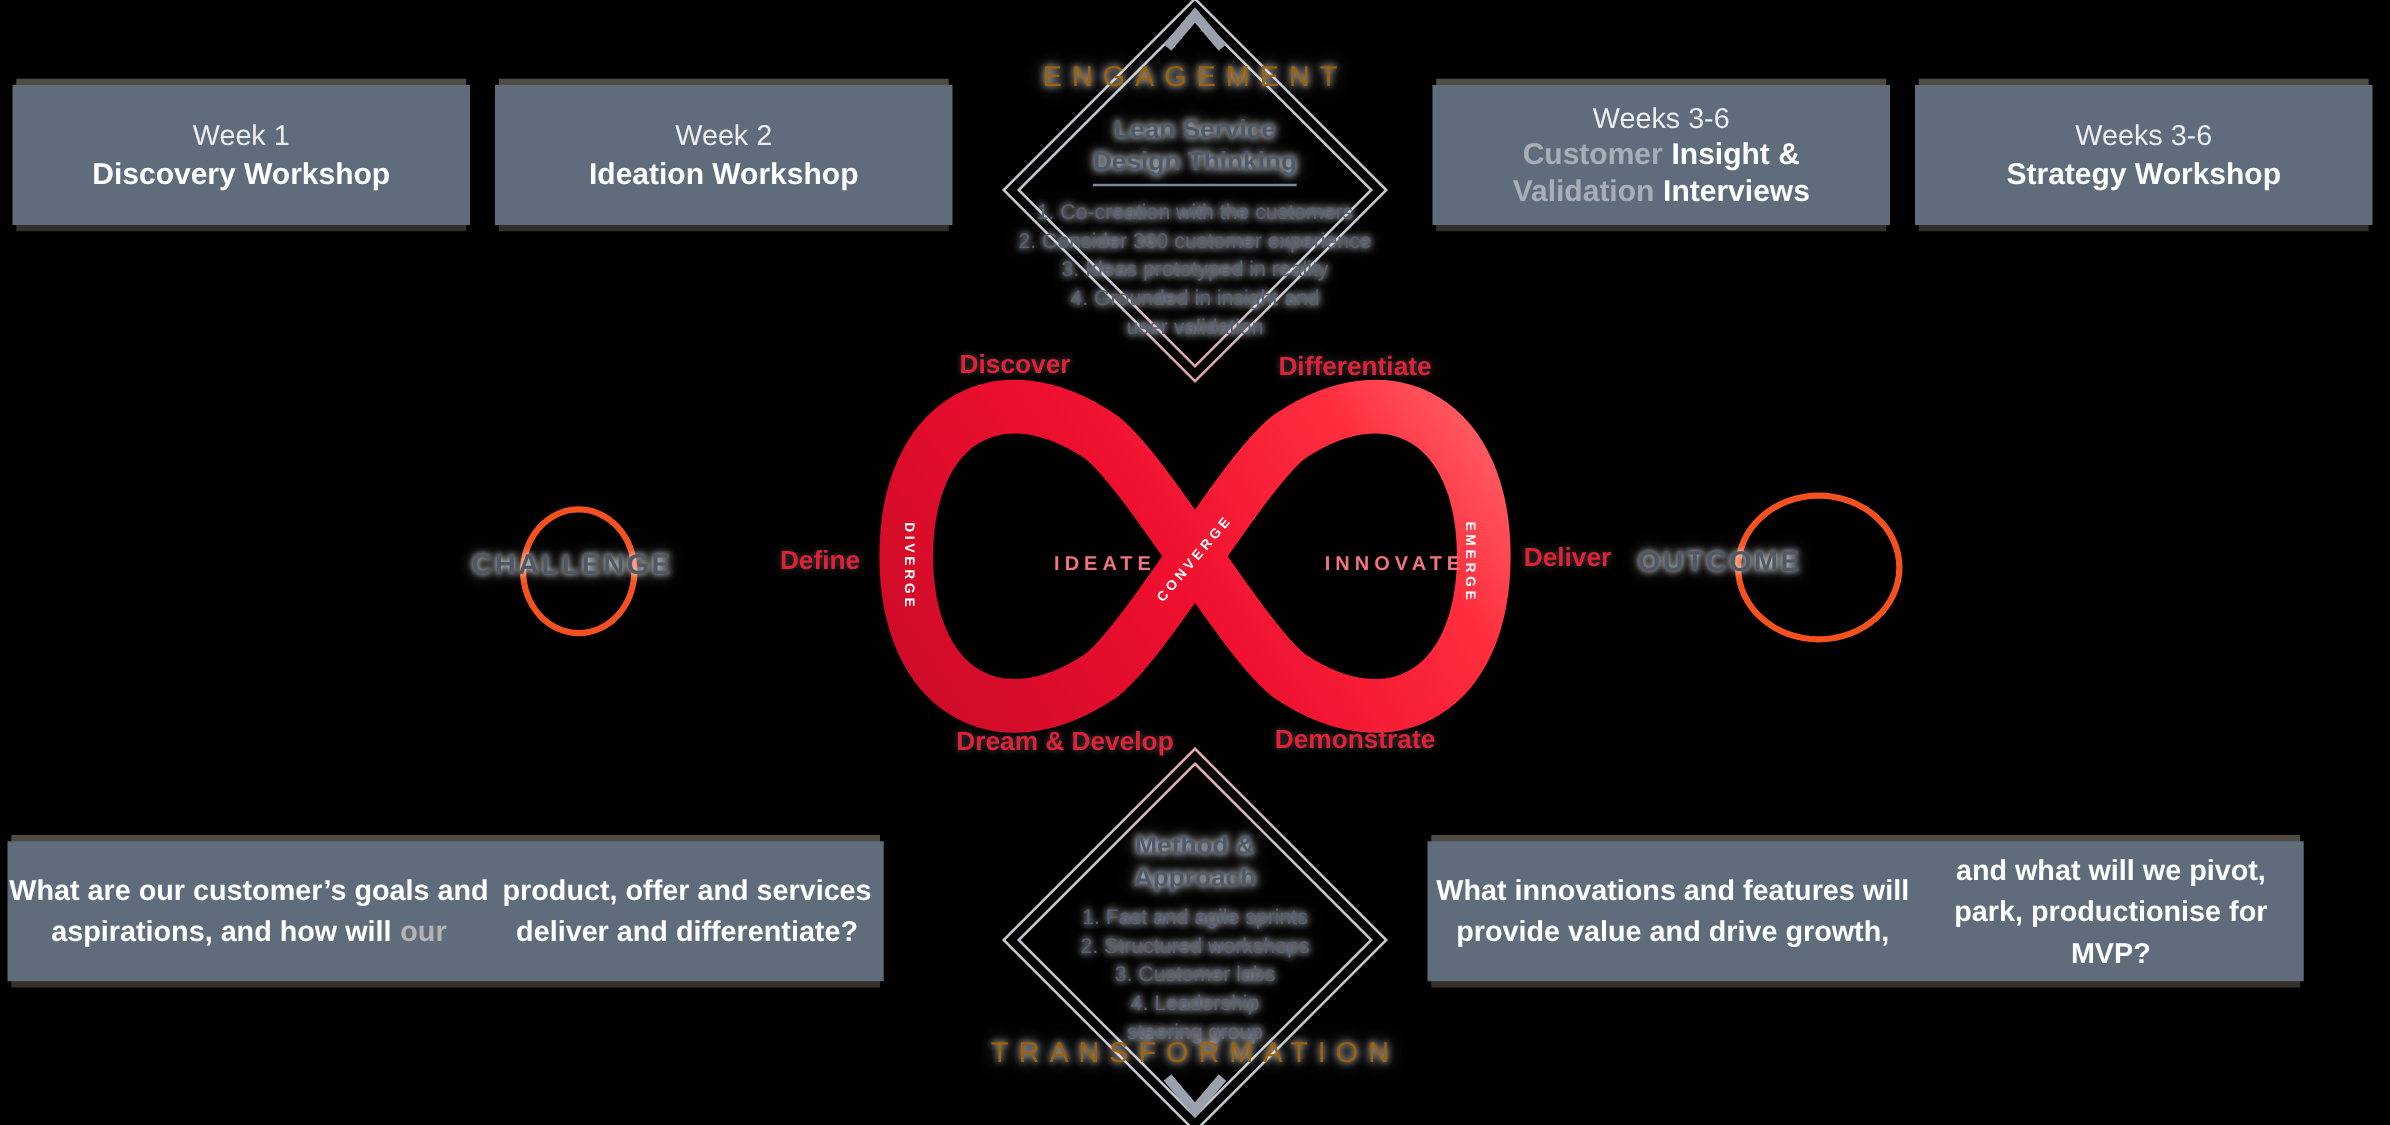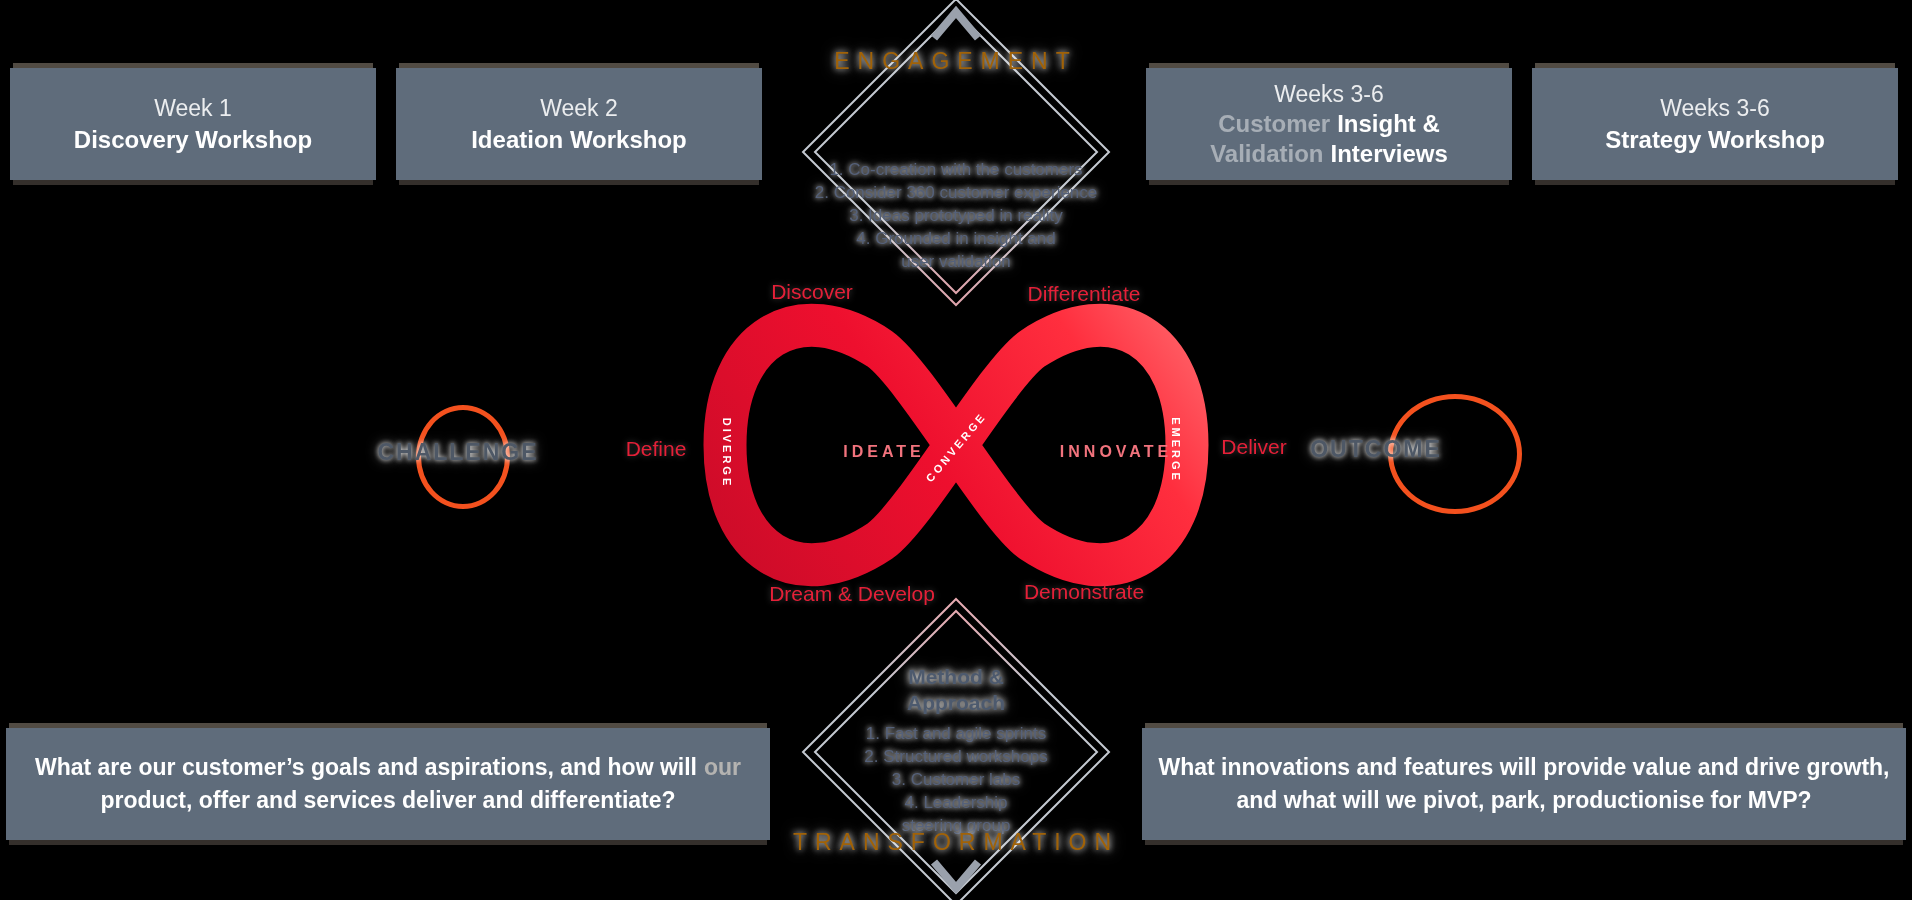--- a/index.html
+++ b/index.html
@@ -4,22 +4,22 @@
 <style>
   html,body{margin:0;padding:0;background:#000;}
   #canvas{position:relative;width:1912px;height:900px;background:#000;overflow:hidden;
           font-family:"Liberation Sans",sans-serif;}
   .art{position:absolute;left:0;top:0;width:1912px;height:900px;}
 
   
   .tbox{position:absolute;top:68px;width:366px;height:112px;background:#5f6c7b;
         display:flex;flex-direction:column;align-items:center;justify-content:center;
         box-shadow:0 -8px 0 -3px rgba(148,136,122,.55),0 8px 0 -3px rgba(148,136,122,.35);}
-  .qbox{position:absolute;top:728px;width:764px;height:112px;background:#5f6c7b;
-        display:flex;flex-direction:column;align-items:center;justify-content:center;
+  .qbox{position:absolute;top:673px;width:701px;height:112px;background:#5f6c7b;
+        display:flex;flex-direction:row;align-items:center;justify-content:center;
         box-shadow:0 -8px 0 -3px rgba(148,136,122,.55),0 8px 0 -3px rgba(148,136,122,.35);}
   .bl1{font-size:23px;color:rgba(255,255,255,.88);line-height:32px;}
   .bl2{font-size:24px;font-weight:700;color:#fff;line-height:32px;}
   .tbox.three .bl1,.tbox.three .bl2{line-height:30px;}
   .fade{color:rgba(255,255,255,.45);margin-right:7px;font-weight:700;}
   .qtext{font-size:23px;font-weight:700;color:#fff;line-height:33px;text-align:center;}
   .hl{color:rgba(233,222,210,.62);margin-left:7px;}
 
   
   .pos{position:absolute;transform:translate(-50%,-50%);white-space:nowrap;}
@@ -28,21 +28,21 @@
   
   .slate-caps{font-size:23px;font-weight:400;letter-spacing:8px;color:#a16207;
               text-shadow:0 0 6px rgba(255,255,255,.95),0 0 14px rgba(255,255,255,.6);}
   .slate-head{font-size:21px;font-weight:700;color:#4d5a6e;line-height:26px;
               text-shadow:0 0 6px rgba(255,255,255,.95),0 0 13px rgba(255,255,255,.55);}
   .underline-block{display:inline-block;border-bottom:2px solid #7d8798;padding-bottom:4px;}
   .slate-list{font-size:17px;color:#55617a;line-height:23px;
               text-shadow:0 0 5px rgba(255,255,255,.95),0 0 11px rgba(255,255,255,.55);}
 
   
-  .red-label{font-size:21px;font-weight:400;color:#e42038;
+  .red-label{font-size:21px;font-weight:700;color:#e42038;
              text-shadow:0 0 6px rgba(255,255,255,.28);}
   .mode{font-size:16px;font-weight:700;letter-spacing:4px;color:#f2737d;margin-left:44px;}
   .band{font-size:11px;font-weight:700;letter-spacing:3px;color:#fff;}
   .rot90{transform:translate(-50%,-50%) rotate(90deg);}
   .rotneg{transform:translate(-50%,-50%) rotate(-50deg);}
 
   
   .ring{position:absolute;border:5px solid #f4511e;border-radius:50%;}
   .ring-label{font-size:23px;font-weight:700;letter-spacing:2px;color:#4e5866;
               text-shadow:0 0 5px rgba(255,255,255,.95),0 0 12px rgba(255,255,255,.55);}
@@ -104,20 +104,26 @@
     <div class="bl1">Weeks 3-6</div>
     <div class="bl2"><span class="fade">Customer</span><span>Insight &amp;</span></div>
     <div class="bl2"><span class="fade">Validation</span><span>Interviews</span></div>
   </div>
   <div class="tbox" style="left:1532px">
     <div class="bl1">Weeks 3-6</div>
     <div class="bl2">Strategy Workshop</div>
   </div>
 
   <div class="pos slate-caps" style="left:956px;top:61px">ENGAGEMENT</div>
+  <div class="posb" style="left:956px;top:91px">
+    <span class="underline-block slate-head">
+      <span style="display:block">Lean Service</span>
+      <span style="display:block">Design Thinking</span>
+    </span>
+  </div>
   <div class="posb slate-list" style="left:956px;top:158px">
     <div>1. Co-creation with the customers</div>
     <div>2. Consider 360 customer experience</div>
     <div>3. Ideas prototyped in reality</div>
     <div>4. Grounded in insight and</div>
     <div>user validation</div>
   </div>
 
   <div class="pos red-label" style="left:812px;top:292px">Discover</div>
   <div class="pos red-label" style="left:1084px;top:294px">Differentiate</div>

